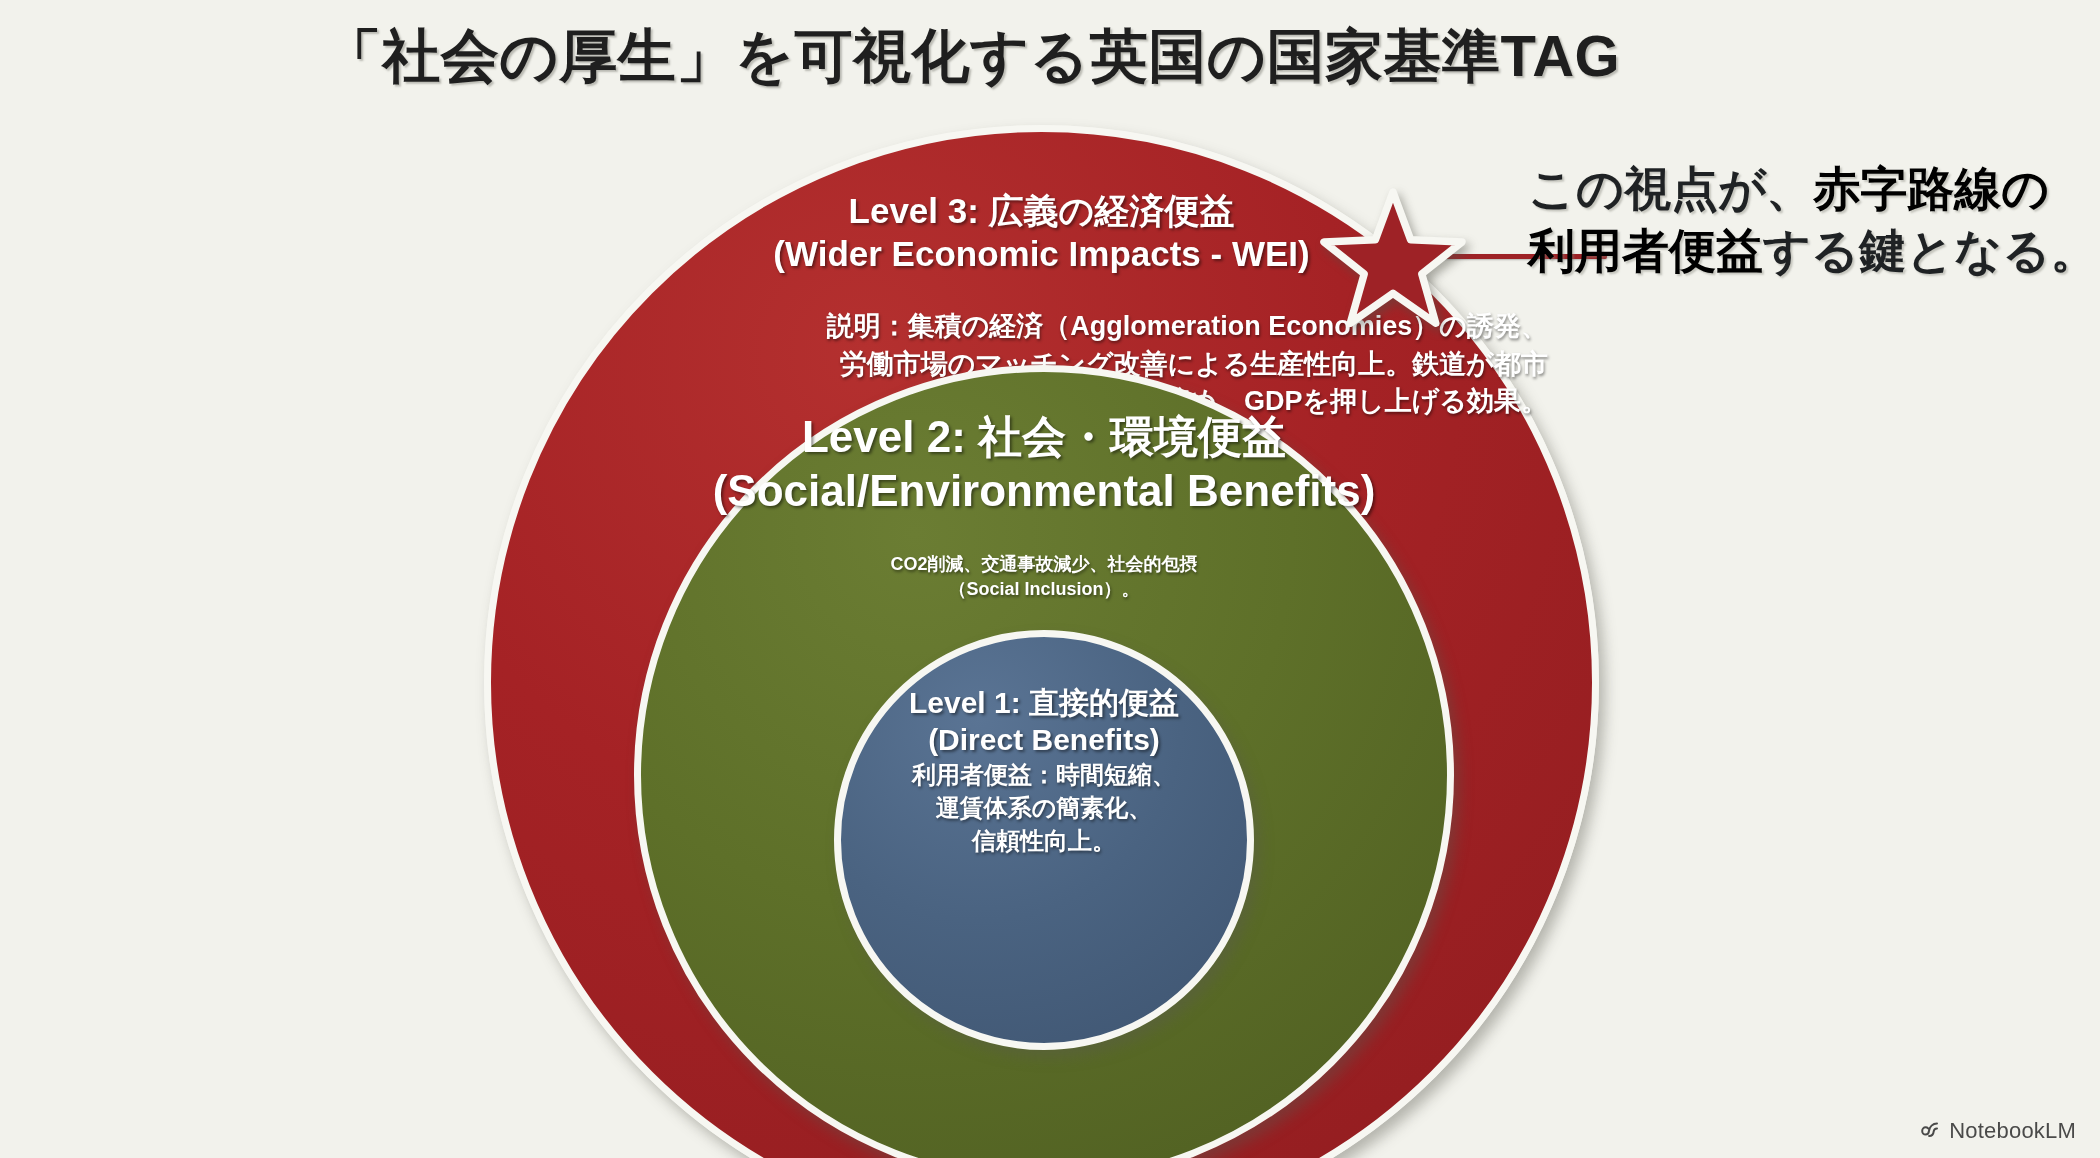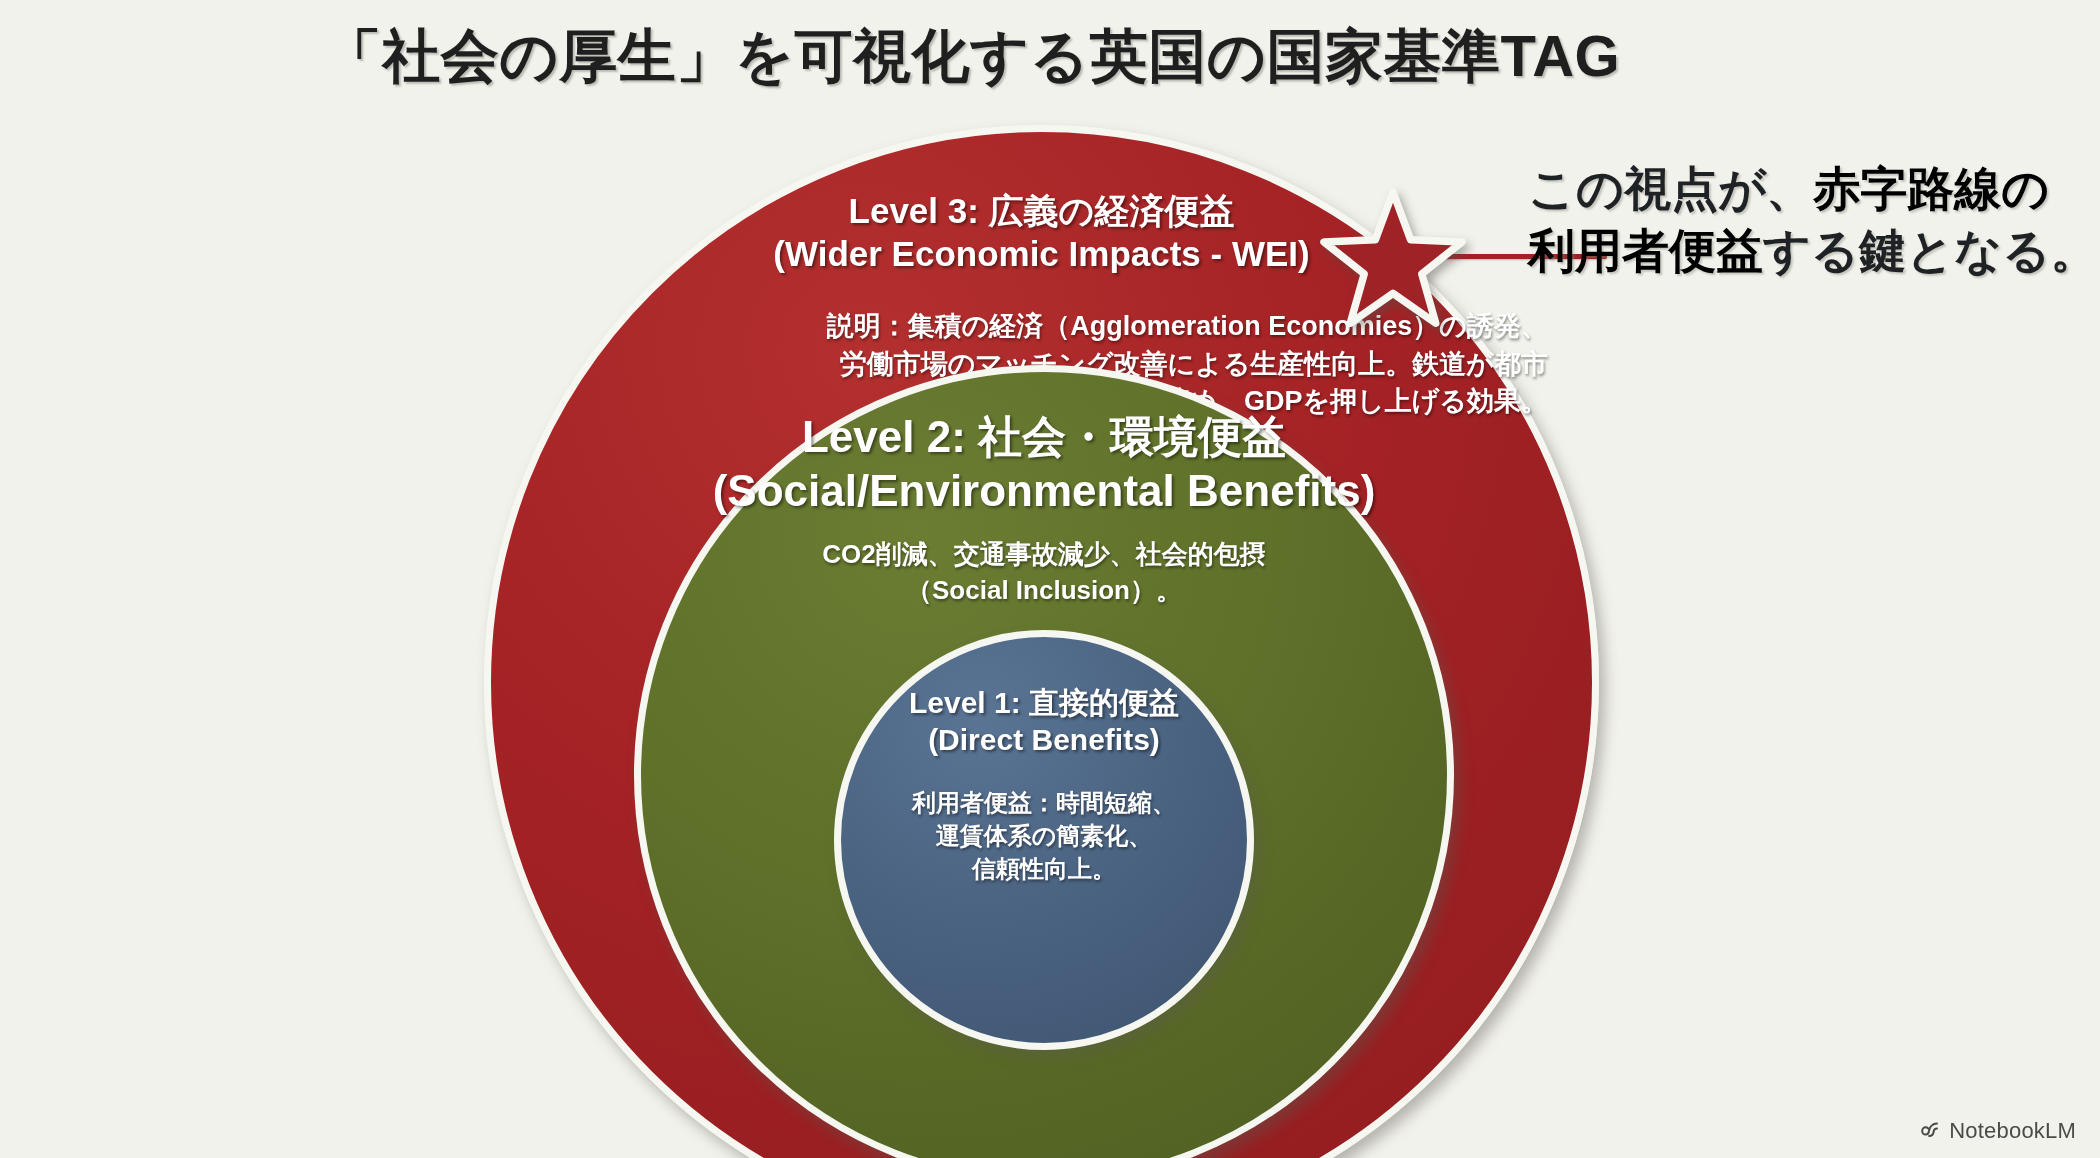--- a/index.html
+++ b/index.html
@@ -99,25 +99,25 @@
     white-space: pre-line;
   }
 
   
   .l3-text { top: 58px; }
   .l3-text .ring-heading { font-size: 35px; }
   .l3-text .ring-desc    { font-size: 27px; margin-top: 33px; text-align: right; }
 
   .l2-text { top: 38px; }
   .l2-text .ring-heading { font-size: 44px; }
-  .l2-text .ring-desc    { font-size: 26px; margin-top: 20px; }
+  .l2-text .ring-desc    { font-size: 18px; margin-top: 35px; }
 
   .l1-text { top: 48px; }
   .l1-text .ring-heading { font-size: 30px; }
-  .l1-text .ring-desc    { font-size: 24px; margin-top: 28px; }
+  .l1-text .ring-desc    { font-size: 24px; }
 
   
   .callout-star {
     position: absolute;
     left: 1318px;
     top: 186px;
     width: 150px;
     height: 150px;
     z-index: 6;
     filter: drop-shadow(4px 5px 5px rgba(80,80,70,0.45));

